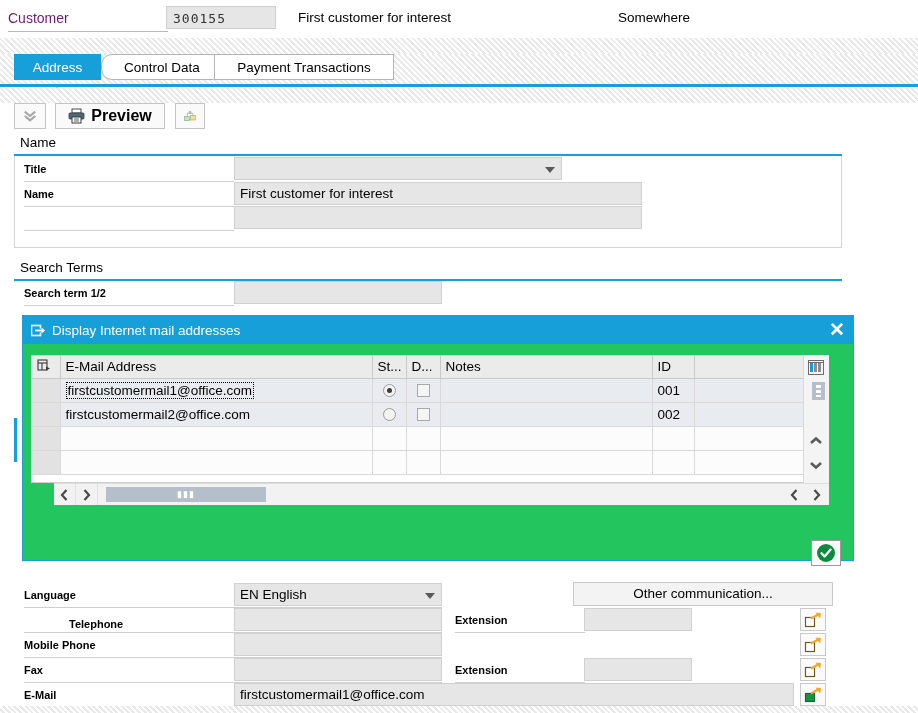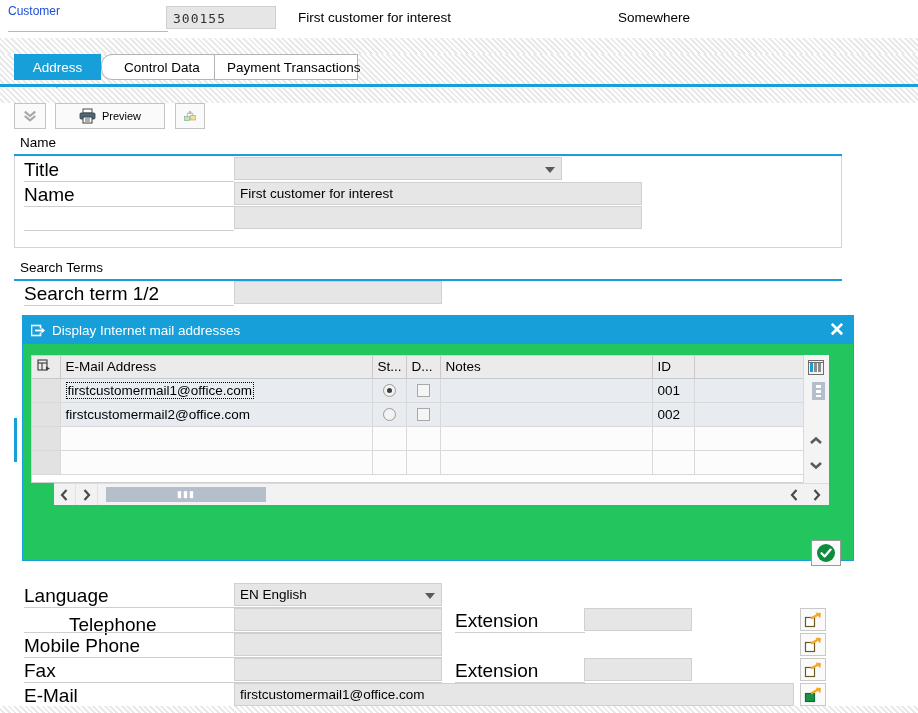--- a/index.html
+++ b/index.html
@@ -10,21 +10,21 @@
     font-size: 13px;
     color: #000000;
     overflow: hidden;
   }
   * { box-sizing: border-box; }
 
   .screen { position: relative; width: 918px; height: 713px; background: #fff; }
 
   
   .hdr { position: absolute; left: 0; top: 0; width: 918px; height: 38px; background: #fff; }
-  .hdr-label { position: absolute; left: 8px; top: 4px; font-size: 12px; color: #1d4ed8; }
+  .hdr-label { position: absolute; left: 8px; top: 10px; font-size: 14px; color: #701a75; }
   .hdr-underline { position: absolute; left: 8px; top: 31px; width: 160px; height: 1px; background: #b9b9b9; }
   .hdr-keyfield {
     position: absolute; left: 166px; top: 6px; width: 110px; height: 23px;
     background: #e6e6e6; border: 1px solid #cfcfcf;
     font-family: "DejaVu Sans Mono", monospace; font-size: 13px;
     color: #333; padding: 2px 6px; line-height: 19px; letter-spacing: 1px;
   }
   .hdr-desc { position: absolute; left: 298px; top: 10px; font-size: 13.5px; }
   .hdr-city { position: absolute; left: 618px; top: 10px; font-size: 13.5px; }
 
@@ -51,30 +51,30 @@
     border-bottom: 6px solid #179fda;
   }
 
   
   .toolbar { position: absolute; left: 8px; top: 103px; width: 904px; height: 30px; background: #fff; }
   .tbtn {
     position: absolute; top: 0; height: 26px; border: 1px solid #c4c4c4; background: #fafafa;
     display: flex; align-items: center; justify-content: center; gap: 6px;
     font-size: 13.5px; padding: 0 8px;
   }
-  .tbtn-label { font-size: 11px; }
+  .tbtn-label { font-size: 16px; font-weight: bold; }
 
   
   .group { position: absolute; }
   .group-title { font-size: 13.5px; color: #000; padding-left: 6px; height: 20px; line-height: 18px; }
   .group-rule { height: 2px; background: #179fda; width: 100%; }
   .group-box-border { position: absolute; border: 1px solid #d4d4d4; border-top: none; }
 
   .frow { position: absolute; height: 25px; }
-  .flabel { position: absolute; font-size: 19px; line-height: 25px; }
+  .flabel { position: absolute; font-size: 11px; line-height: 25px; font-weight: bold; }
   .fline { position: absolute; height: 1px; background: #cfcfcf; }
   .finput {
     position: absolute; background: #e6e6e6; border: 1px solid #d0d0d0;
     font-size: 13.5px; padding: 1px 5px; line-height: 20px; height: 23px; color: #000;
   }
   .fselect {
     position: absolute; background: #e6e6e6; border: 1px solid #d0d0d0;
     font-size: 13.5px; padding: 1px 5px; height: 23px; line-height: 20px; color: #000;
   }
   .caret {
@@ -176,21 +176,21 @@
   <div class="hatch hatch-strip" style="top:38px; height:16px;"></div>
 
   <div class="tabs">
     <div class="hatch" style="position:absolute;left:0;top:0;width:918px;height:30px;"></div>
     <div class="tab active" style="left:14px; width:87px;">
       <span>Address</span>
     </div>
     <div class="tab" style="left:101px; width:122px;border-radius:11px;">
       <span>Control Data</span>
     </div>
-    <div class="tab" style="left:214px; width:144px;">
+    <div class="tab" style="left:214px; width:180px;">
       <span>Payment Transactions</span>
     </div>
     <div class="tab-rule"></div>
     <div class="tab-arrow" style="left:51px;"></div>
   </div>
   <div class="hatch hatch-strip" style="top:88px; height:15px;"></div>
 
   <div class="toolbar">
     <div class="tbtn" style="left:6px; width:32px;">
       <svg width="16" height="14" viewBox="0 0 16 14">
@@ -412,20 +412,21 @@
         <svg width="20" height="20" viewBox="0 0 20 20">
           <circle cx="10" cy="10" r="9" fill="#0e8a3d"></circle>
           <path d="M5.5 10.3 L8.6 13.4 L14.6 6.6" fill="none" stroke="#ffffff" stroke-width="2.3" stroke-linecap="round" stroke-linejoin="round"></path>
         </svg>
       </div>
 
     </div>
   </div>
 
 
+  <div class="pushbtn" style="left:573px; top:582px; width:260px;">Other communication...</div>
 
   <div class="frow" style="left:24px; top:583px; width:420px;">
     <div class="flabel" style="left:0; top:0;">Language</div>
     <div class="fline" style="left:0; top:24px; width:418px;"></div>
   </div>
   <div class="fselect" style="left:234px; top:583px; width:208px;">
     <span>EN English</span>
     <span class="caret"></span>
   </div>
 

